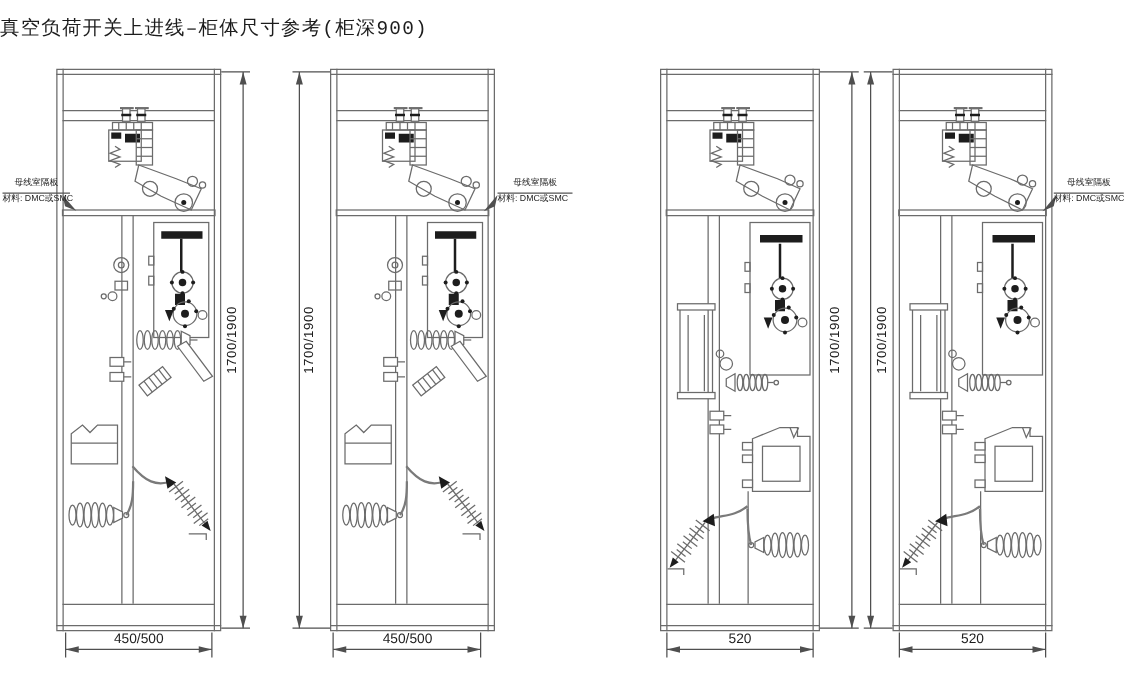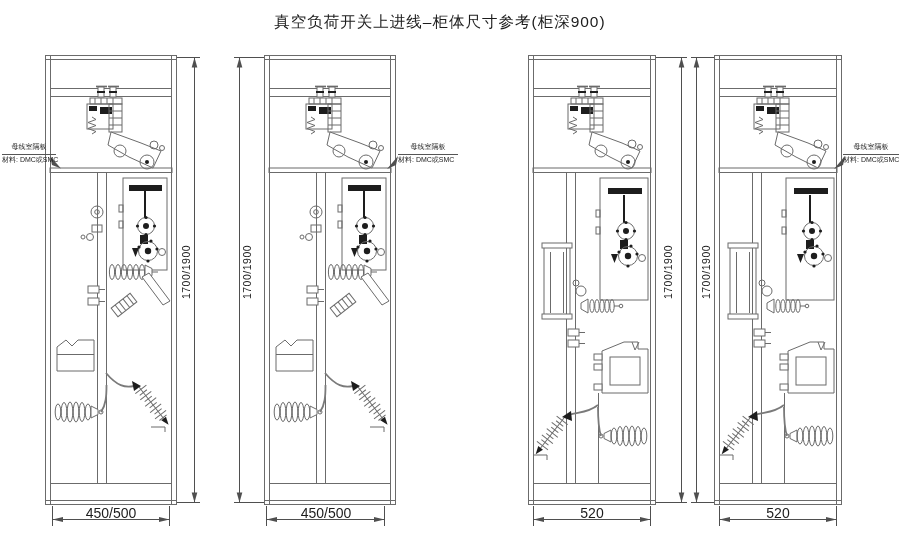--- a/index.html
+++ b/index.html
@@ -1,23 +1,23 @@
 <!DOCTYPE html>
 <html style="--line: #6b6b6b; --dark: #1d1d1d; --dim: #4f4f4f; --text: #1c1c1c; --background: #ffffff;"><head>
 <meta charset="utf-8">
 <style>
   html,body{margin:0;padding:0;background:#fff;}
   .canvas{position:relative;width:900px;height:541px;background:var(--background,#fff);
           font-family:"Liberation Sans",sans-serif;overflow:hidden;}
   .art{position:absolute;left:0;top:0;}
-  .title{position:absolute;left:0;top:12px;width:880px;text-align:center;
-         font-size:15.5px;color:var(--text,#1c1c1c);letter-spacing:1px;}
+  .title{position:absolute;left:0;top:12px;width:880px;text-align:left;
+         font-size:15.5px;color:var(--text,#1c1c1c);letter-spacing:1px;font-family:Liberation Mono, monospace;}
   .vdim{position:absolute;width:90px;text-align:center;font-size:10.5px;
         color:var(--text,#222);transform:rotate(-90deg);letter-spacing:.5px;}
-  .hdim{position:absolute;width:90px;text-align:center;font-size:14px;color:var(--text,#222);}
+  .hdim{position:absolute;width:90px;text-align:center;font-size:11px;color:var(--text,#222);}
   .ann{position:absolute;font-size:7px;line-height:1.5;color:var(--text,#222);}
   .ann .u{border-bottom:1px solid #555;text-align:center;padding-bottom:1px;}
   .ann .m{white-space:nowrap;}
   
   .ln{stroke:var(--line,#6b6b6b);fill:none;stroke-width:1;}
   .w{fill:#fff;stroke:var(--line,#6b6b6b);stroke-width:1;}
   .d{fill:var(--dark,#1d1d1d);stroke:none;}
   .th{stroke:var(--line,#6b6b6b);stroke-width:1.7;fill:none;}
   .b{stroke:var(--dark,#1d1d1d);stroke-width:2;fill:none;}
   .c2{stroke:#7a7a7a;stroke-width:1.8;fill:none;}

